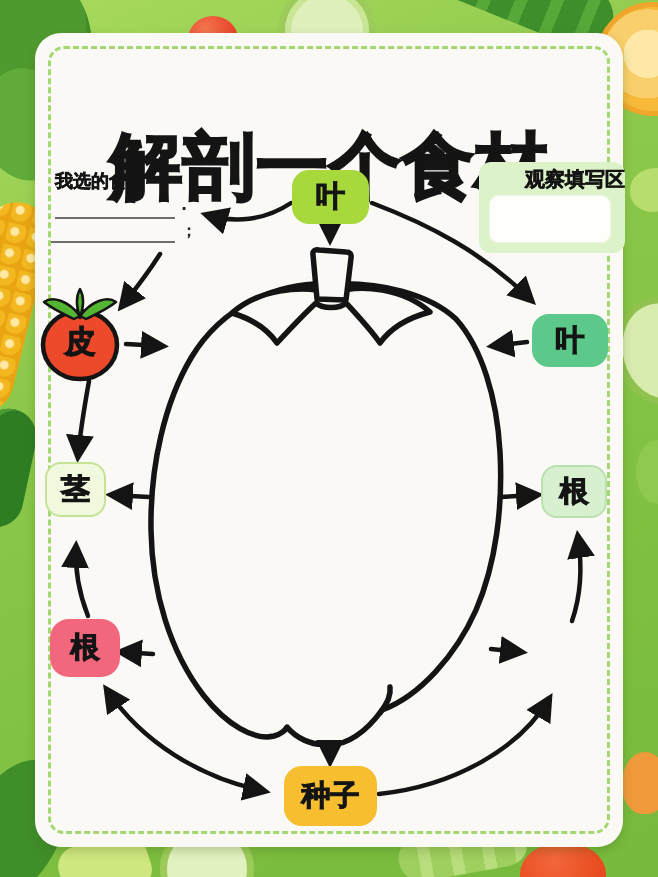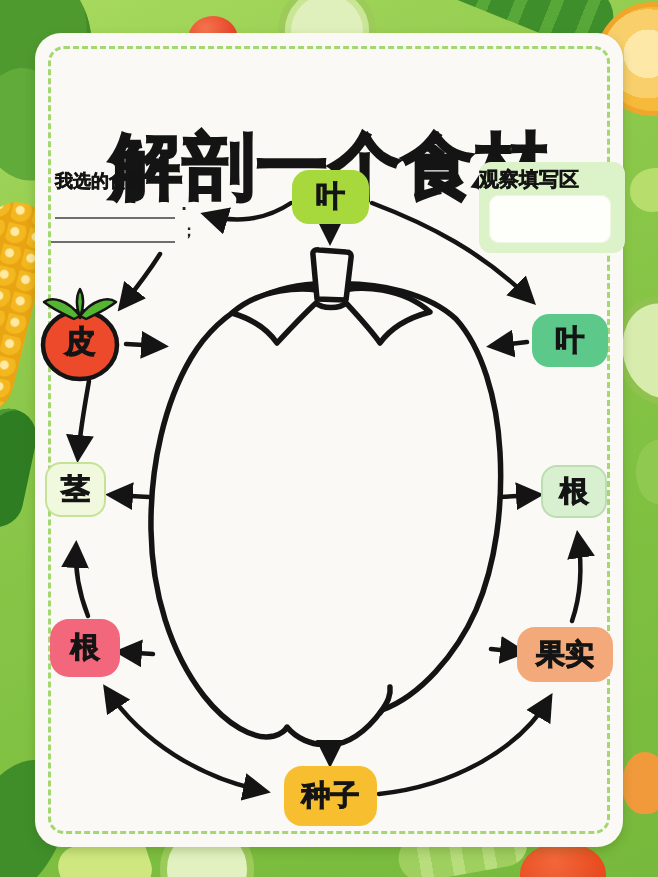--- a/index.html
+++ b/index.html
@@ -38,21 +38,21 @@
 
   .mypick-label{position:absolute;left:20px;top:136px;font-size:18px;font-weight:700;color:#141414;-webkit-text-stroke:.6px #141414;}
   .fill-line{position:absolute;height:0;border-bottom:2px solid #6e6e6e;}
   .fl1{left:20px;top:184px;width:120px;}
   .fl2{left:16px;top:208px;width:124px;}
   .fill-mark{position:absolute;font-size:16px;font-weight:700;color:#222;}
   .fm1{left:146px;top:166px;}
   .fm2{left:146px;top:188px;}
 
   .obsbox{position:absolute;left:444px;top:129px;width:146px;height:91px;background:#dcf2c8;border-radius:12px;}
-  .obs-label{position:absolute;left:0;top:4px;width:100%;text-align:left;font-size:20px;font-weight:800;color:#141414;-webkit-text-stroke:.6px #141414;}
+  .obs-label{position:absolute;left:0;top:4px;width:100%;text-align:right;font-size:20px;font-weight:800;color:#141414;-webkit-text-stroke:.6px #141414;}
   .obs-input{position:absolute;left:10px;top:33px;width:122px;height:48px;background:#fefefb;border-radius:10px;box-shadow:inset 0 0 0 1px #eef6e2;}
 
   
   svg.diagram{position:absolute;left:0;top:0;width:658px;height:877px;}
 
   .badge{position:absolute;display:flex;align-items:center;justify-content:center;
     font-weight:800;color:#141414;font-size:29px;-webkit-text-stroke:1.1px #141414;box-sizing:border-box;}
   .b-leaf-top   {left:292px;top:170px;width:77px;height:54px;border-radius:17px;background:#a7d93d;}
   .b-leaf-right {left:532px;top:314px;width:76px;height:53px;border-radius:17px;background:#5cc98a;}
   .b-root-right {left:541px;top:465px;width:66px;height:53px;border-radius:16px;background:#d9f0d0;border:2px solid #b9e0ae;}
@@ -146,18 +146,17 @@
         <path d="M80,316 C92,300 108,296 116,302 C106,310 96,314 86,319 Z"></path>
         <path d="M80,318 C76,306 76,296 80,289 C84,296 84,306 80,318 Z"></path>
       </g>
     </g>
   </svg>
 
   <div class="skin-text">皮</div>
   <div class="badge b-leaf-top">叶</div>
   <div class="badge b-leaf-right">叶</div>
   <div class="badge b-root-right">根</div>
-  <div class="badge b-fruit">果实</div>
   <div class="badge b-seed">种子</div>
   <div class="badge b-root-left">根</div>
   <div class="badge b-stem-left">茎</div>
 
 </div>
 
 </body></html>

